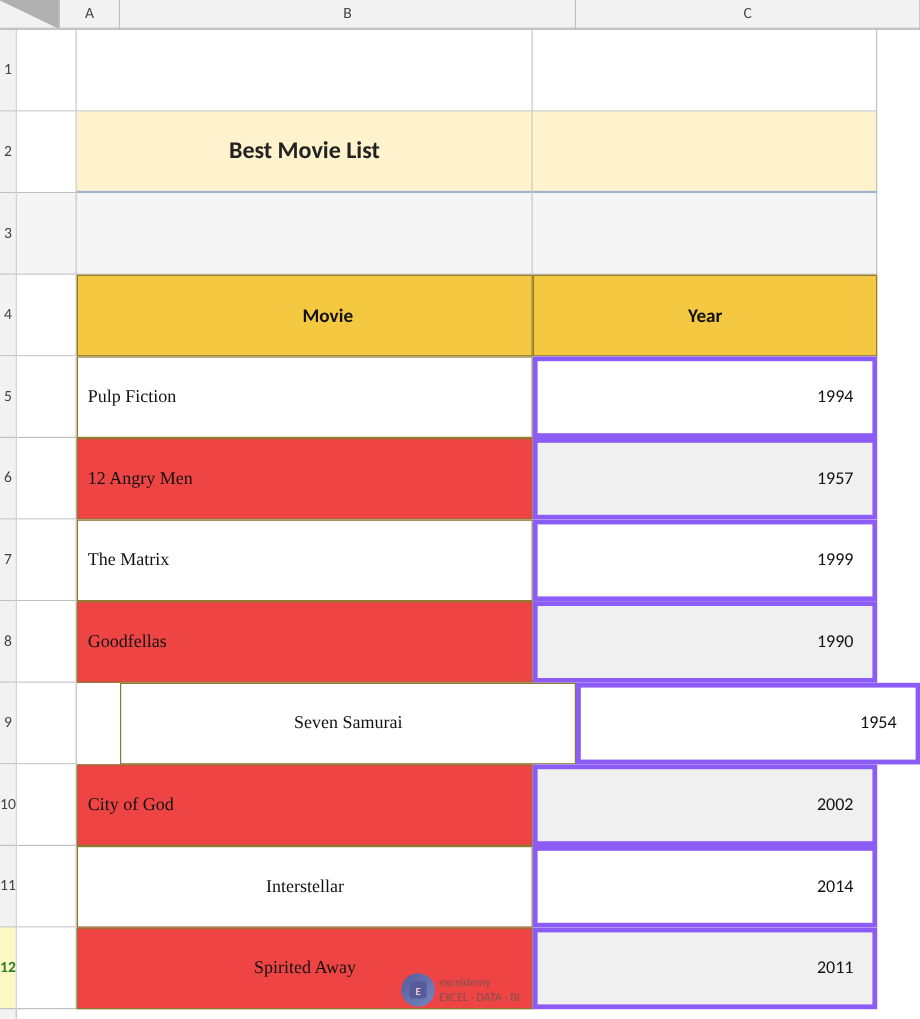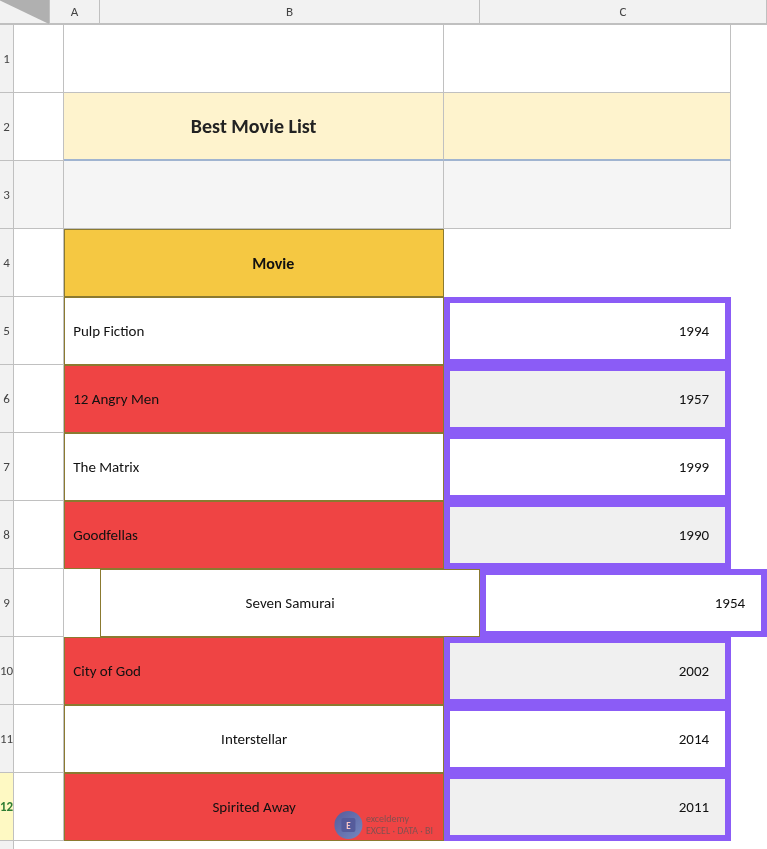--- a/index.html
+++ b/index.html
@@ -198,30 +198,31 @@
       background: #ffffff;
       border: 1px solid #8b7a30;
     }
 
     .data-row.even .cell-b {
       background: #ef4444;
     }
 
     .data-row .cell-c {
       background: #ffffff;
-      border: 6px solid #8b5cf6;
+      border: 4px solid #8b5cf6;
     }
 
     .data-row.even .cell-c {
       background: #f0f0f0;
     }
 
     .movie-text {
       font-size: 15px;
       color: #111;
+      font-family: Liberation Serif, serif;
     }
 
     .year-text {
       font-size: 15px;
       color: #111;
       text-align: right;
       width: 100%;
       padding-right: 8px;
     }
 
@@ -302,20 +303,23 @@
         <div class="cell cell-a"></div>
         <div class="cell cell-b"></div>
         <div class="cell cell-c"></div>
       </div>
 
       <div class="grid-row row-4">
         <div class="cell cell-a"></div>
         <div class="cell cell-b row-4">
           <span class="header-text">Movie</span>
         </div>
+        <div class="cell cell-c row-4">
+          <span class="header-text">Year</span>
+        </div>
       </div>
 
       <div class="grid-row data-row">
         <div class="cell cell-a"></div>
         <div class="cell cell-b">
           <span class="movie-text">Pulp   Fiction</span>
         </div>
         <div class="cell cell-c">
           <span class="year-text">1994</span>
         </div>

